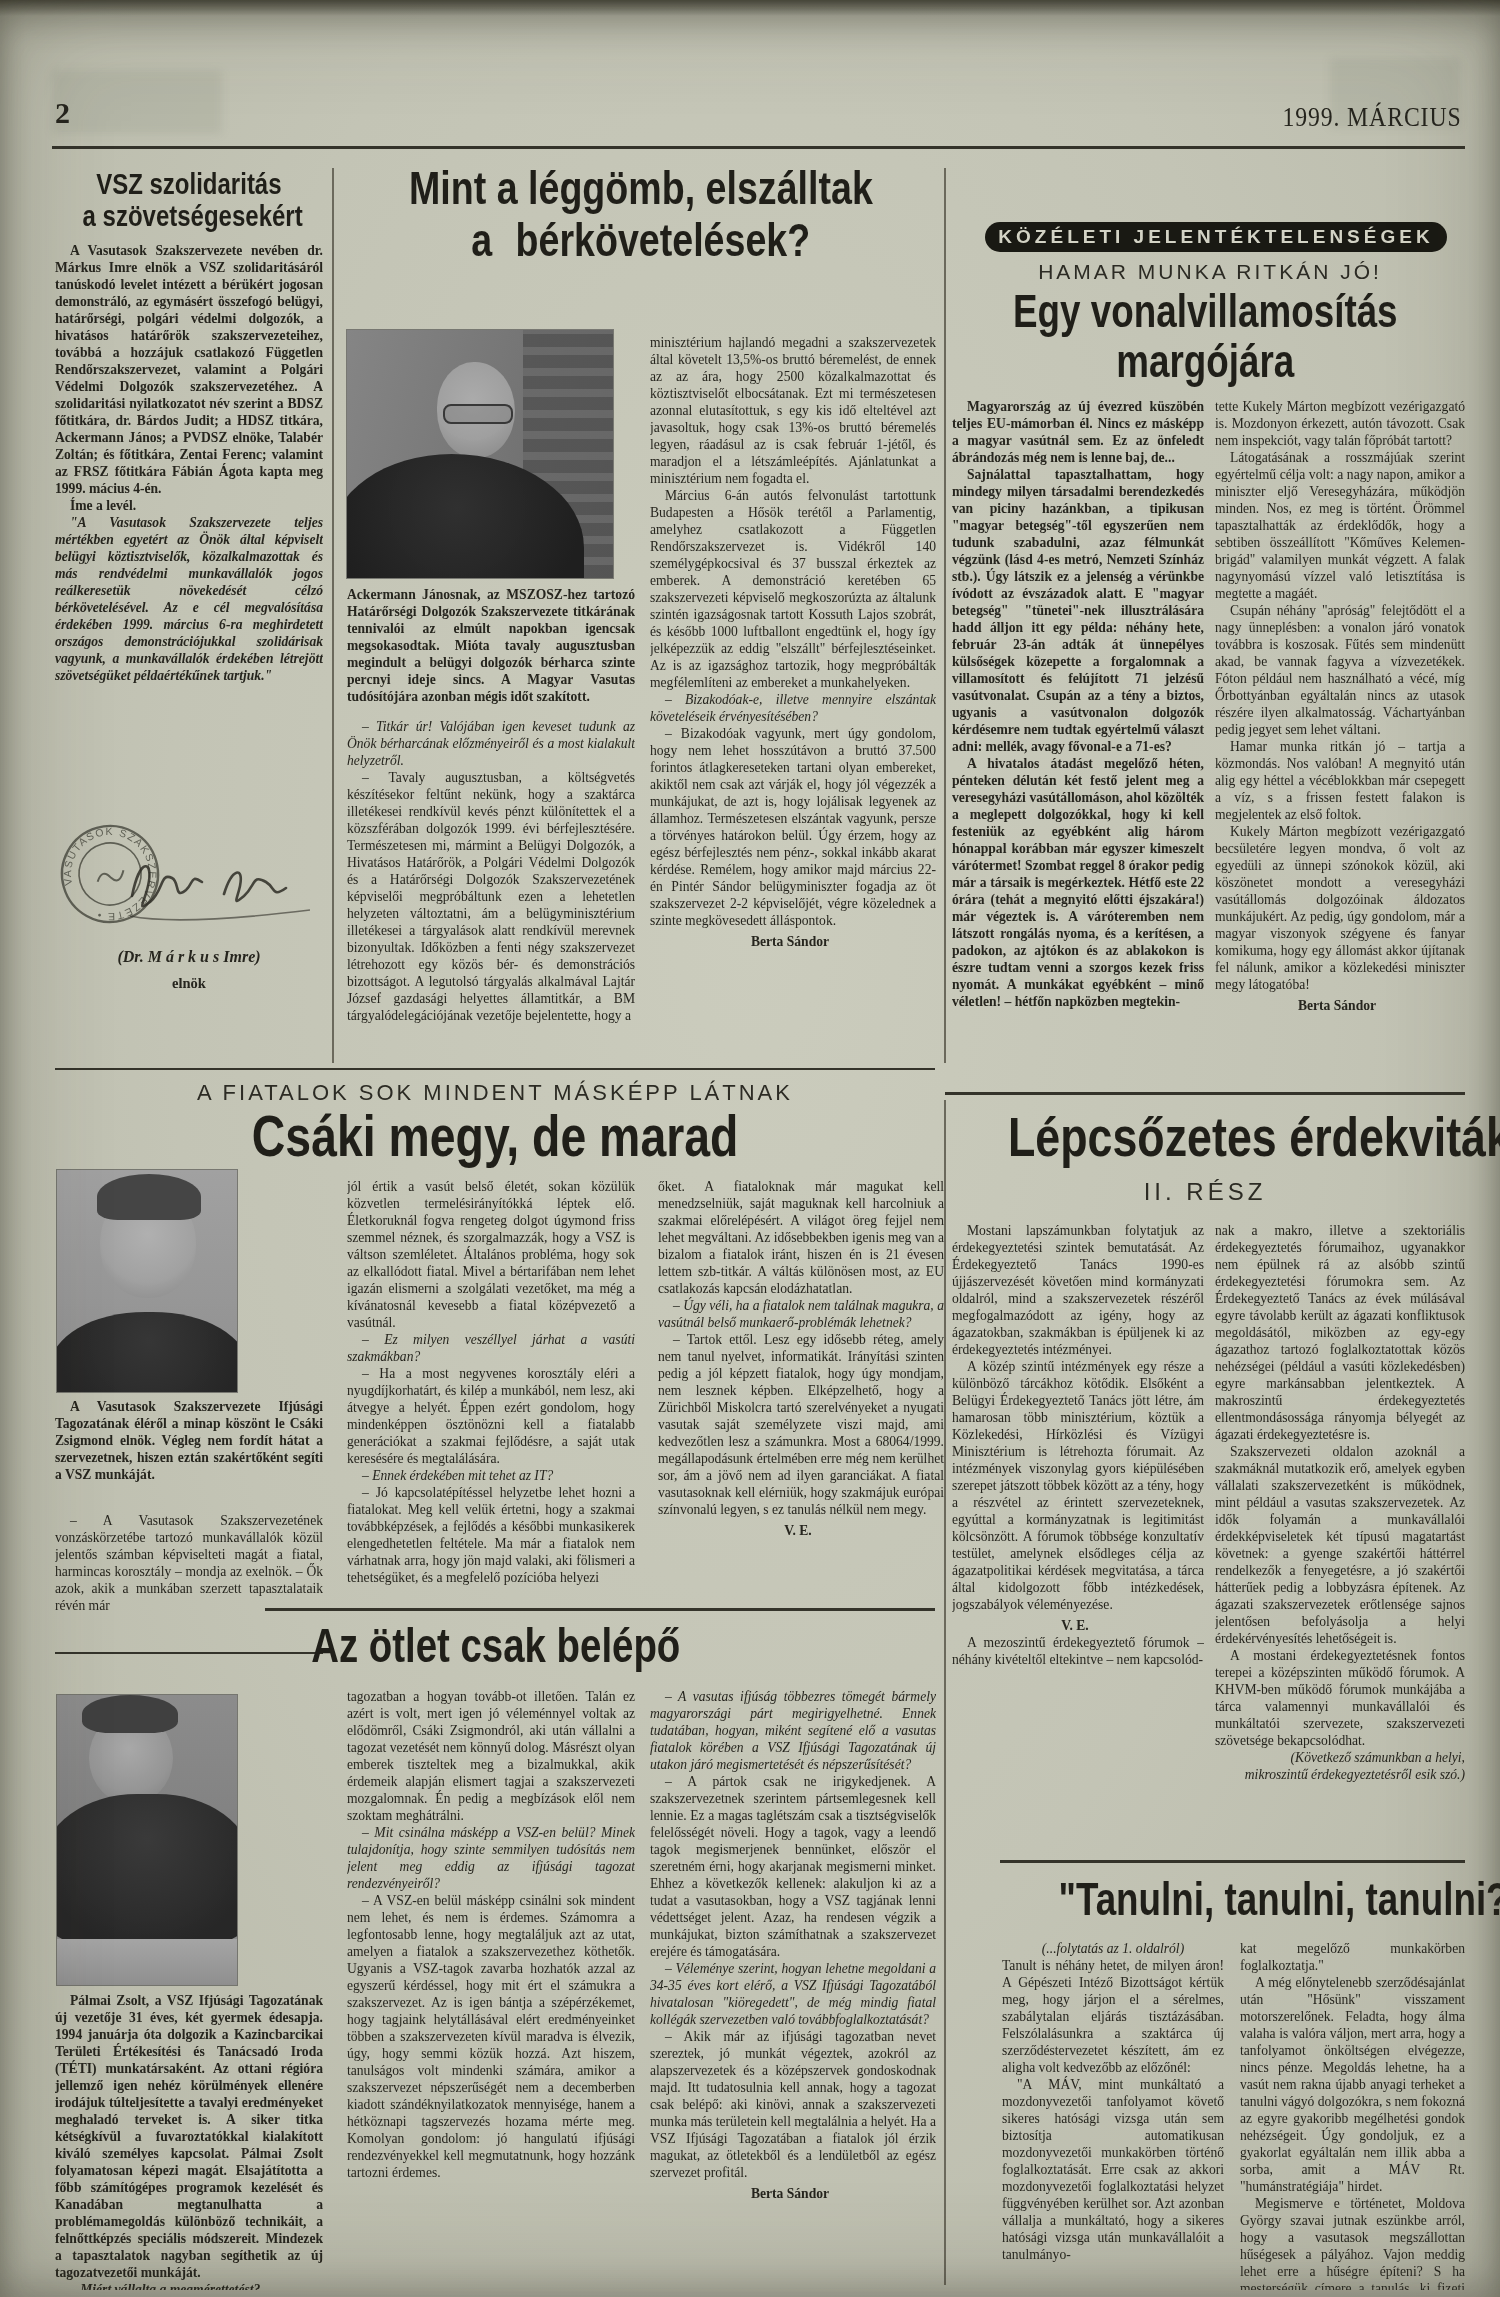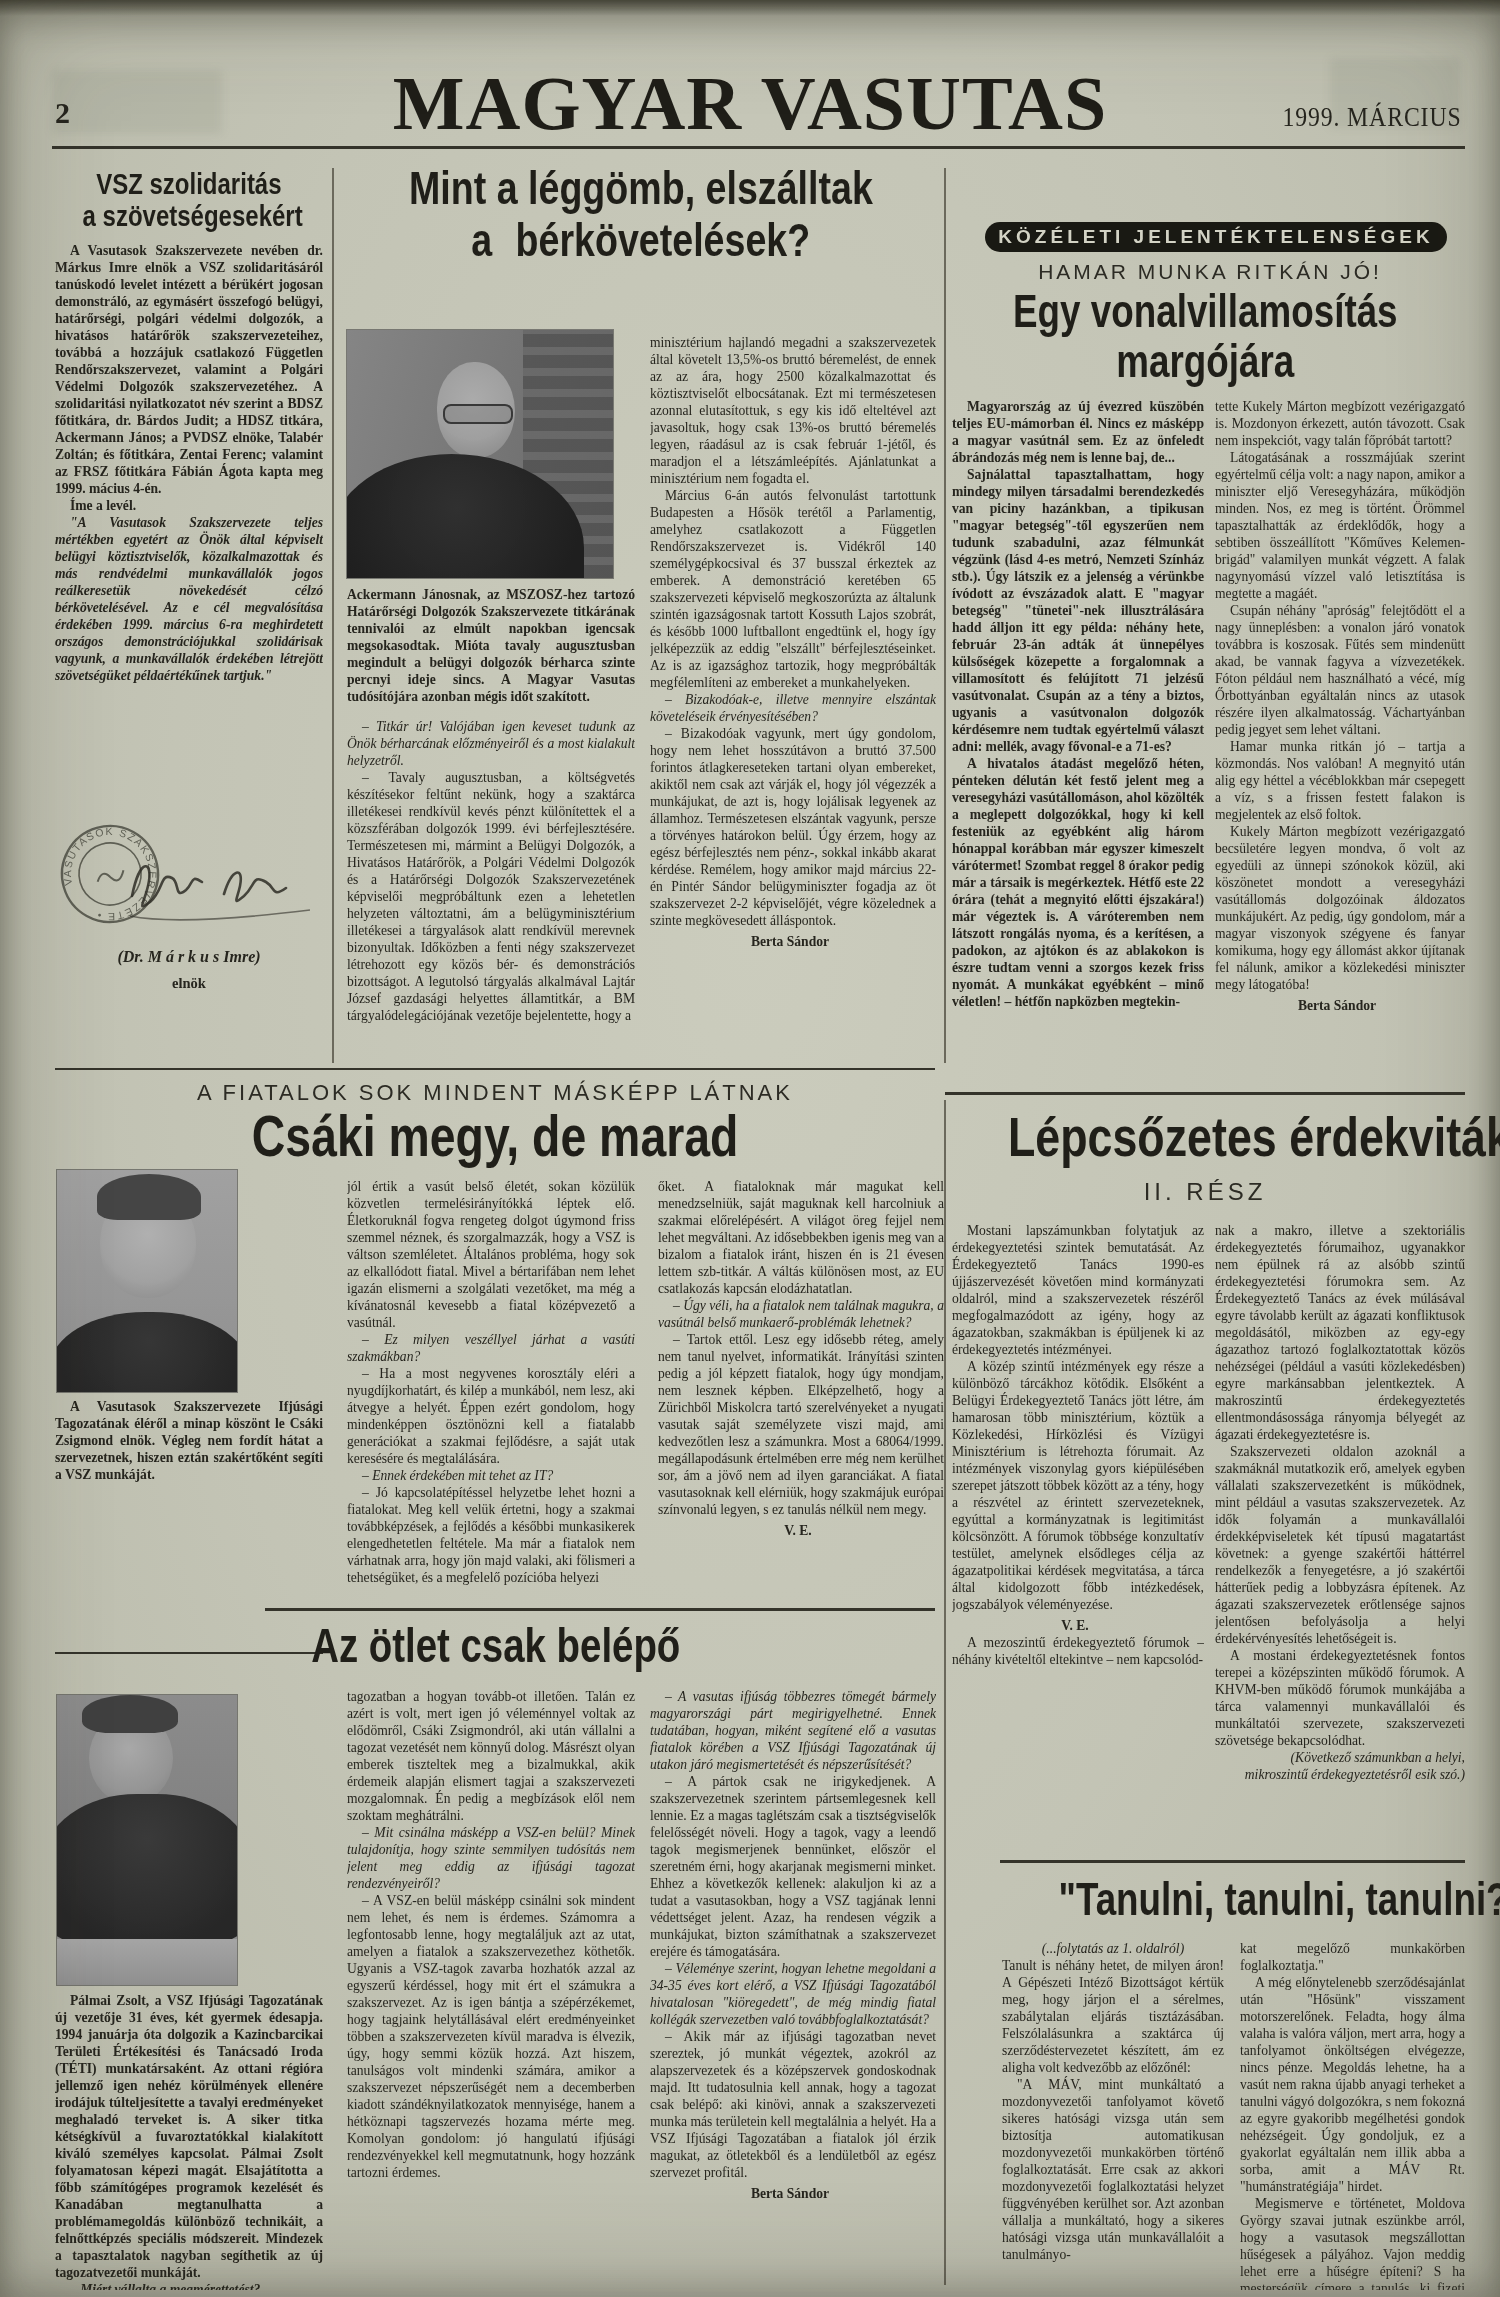--- a/index.html
+++ b/index.html
@@ -44,23 +44,20 @@
 </style>
 </head>
 <body>
 
 <div class="page">
   <div class="topstrip"></div>
   <div class="ghost" style="left:52px;top:70px;width:170px;height:64px;"></div>
   <div class="ghost" style="left:1330px;top:58px;width:130px;height:70px;"></div>
 
   <div class="abs pagenum" style="left:55px;top:96px;">2</div>
-  <div class="abs" style="left:0;top:60px;width:1500px;text-align:center;">
-    <span class="masthead">MAGYAR VASUTAS</span>
-  </div>
   <div class="abs issuedate" style="right:38px;top:102px;">1999. MÁRCIUS</div>
   <div class="abs rule" style="left:52px;top:146px;width:1413px;height:3px;"></div>
 
   <div class="abs vline" style="left:332px;top:168px;height:895px;"></div>
   <div class="abs vline" style="left:944px;top:168px;height:895px;"></div>
   <div class="abs vline" style="left:944px;top:1100px;height:1185px;"></div>
 
   <div class="abs cond hline" style="left:55px;top:168px;width:268px;font-size:30px;line-height:32px;">
     <span>VSZ szolidaritás</span><br>
     <span>a szövetségesekért</span>
@@ -144,20 +141,23 @@
     <span>Csáki megy, de marad</span>
   </div>
   <div class="abs photo" style="left:57px;top:1170px;width:180px;height:222px;background:linear-gradient(180deg,#a3a093 0%,#938f81 100%);">
     <div class="layer" style="left:24%;top:8%;width:96px;height:110px;border-radius:50% 50% 48% 48%;background:radial-gradient(circle at 50% 42%, #b8ae99 0%, #a99f8a 60%, #8f8672 100%);"></div>
     <div class="layer" style="left:22%;top:2%;width:104px;height:46px;border-radius:50% 50% 20% 20%;background:#4a463e;"></div>
     <div class="layer" style="left:-4%;bottom:-16%;width:110%;height:52%;border-radius:48% 48% 0 0;background:radial-gradient(circle at 50% 25%, #3a3830 0%, #2b2923 70%);"></div>
   </div>
   <div class="abs art bold" style="left:55px;top:1398px;width:268px;height:110px;">
     <p>A Vasutasok Szakszervezete Ifjúsági Tagozatának éléről a minap köszönt le Csáki Zsigmond elnök. Végleg nem fordít hátat a szervezetnek, hiszen eztán szakértőként segíti a VSZ munkáját.</p>
   </div>
+  <div class="abs art" style="left:55px;top:1512px;width:268px;height:130px;">
+    <p>– A Vasutasok Szakszervezetének vonzáskörzetébe tartozó munkavállalók közül jelentős számban képviselteti magát a fiatal, harmincas korosztály – mondja az exelnök. – Ők azok, akik a munkában szerzett tapasztalataik révén már</p>
+  </div>
   <div class="abs rule" style="left:55px;top:1652px;width:268px;height:2px;"></div>
   <div class="abs art" style="left:347px;top:1178px;width:288px;height:424px;">
     <p class="noind">jól értik a vasút belső életét, sokan közülük közvetlen termelésirányítókká léptek elő. Életkoruknál fogva rengeteg dolgot úgymond friss szemmel néznek, és szorgalmazzák, hogy a VSZ is váltson szemléletet. Általános probléma, hogy sok az elkallódott fiatal. Mivel a bértarifában nem lehet igazán elismerni a szolgálati vezetőket, ma még a kívánatosnál kevesebb a fiatal középvezető a vasútnál.</p>
     <p class="q">– Ez milyen veszéllyel járhat a vasúti szakmákban?</p>
     <p>– Ha a most negyvenes korosztály eléri a nyugdíjkorhatárt, és kilép a munkából, nem lesz, aki átvegye a helyét. Éppen ezért gondolom, hogy mindenképpen ösztönözni kell a fiatalabb generációkat a szakmai fejlődésre, a saját utak keresésére és megtalálására.</p>
     <p class="q">– Ennek érdekében mit tehet az IT?</p>
     <p>– Jó kapcsolatépítéssel helyzetbe lehet hozni a fiatalokat. Meg kell velük értetni, hogy a szakmai továbbképzések, a fejlődés a későbbi munkasikerek elengedhetetlen feltétele. Ma már a fiatalok nem várhatnak arra, hogy jön majd valaki, aki fölismeri a tehetségüket, és a megfelelő pozícióba helyezi</p>
   </div>
   <div class="abs art" style="left:650px;top:1178px;width:286px;height:424px;margin-left:8px;">
     <p class="noind">őket. A fiataloknak már magukat kell menedzselniük, saját maguknak kell harcolniuk a szakmai előrelépésért. A világot öreg fejjel nem lehet megváltani. Az idősebbekben igenis meg van a bizalom a fiatalok iránt, hiszen én is 21 évesen lettem szb-titkár. A váltás különösen most, az EU csatlakozás kapcsán elodázhatatlan.</p>

